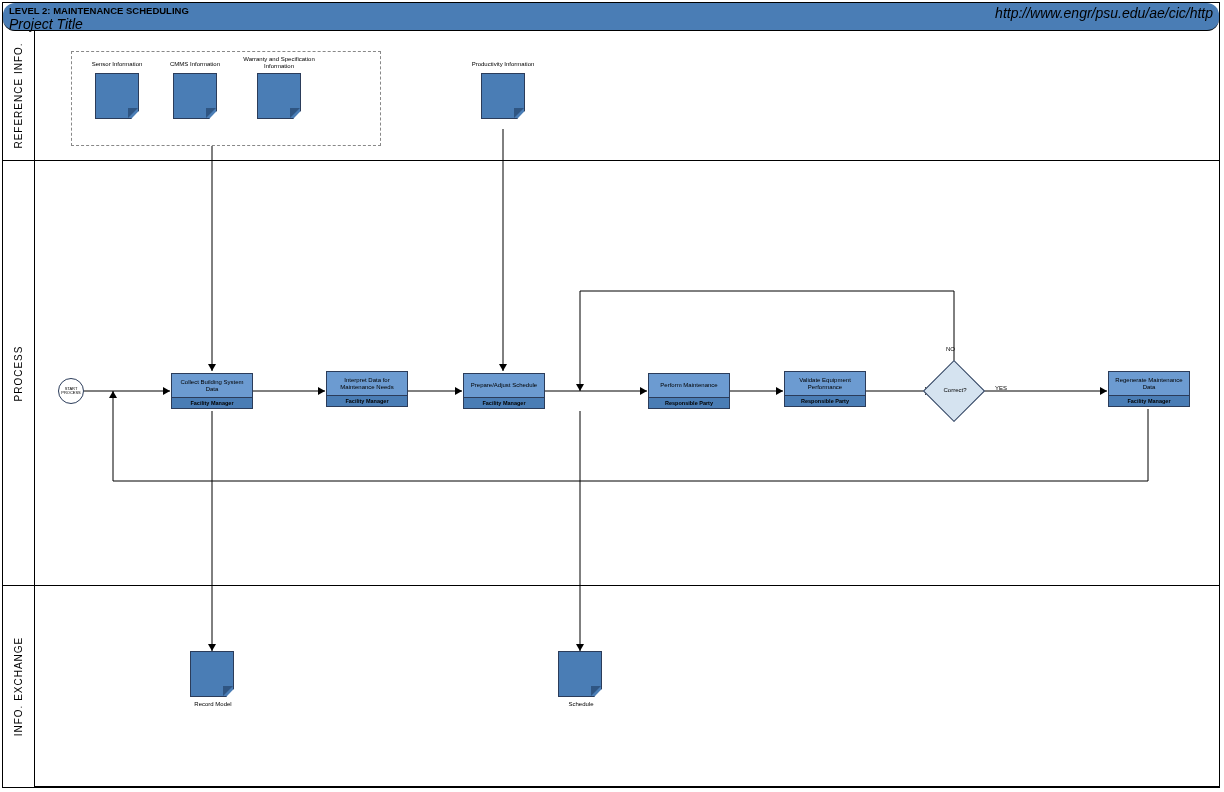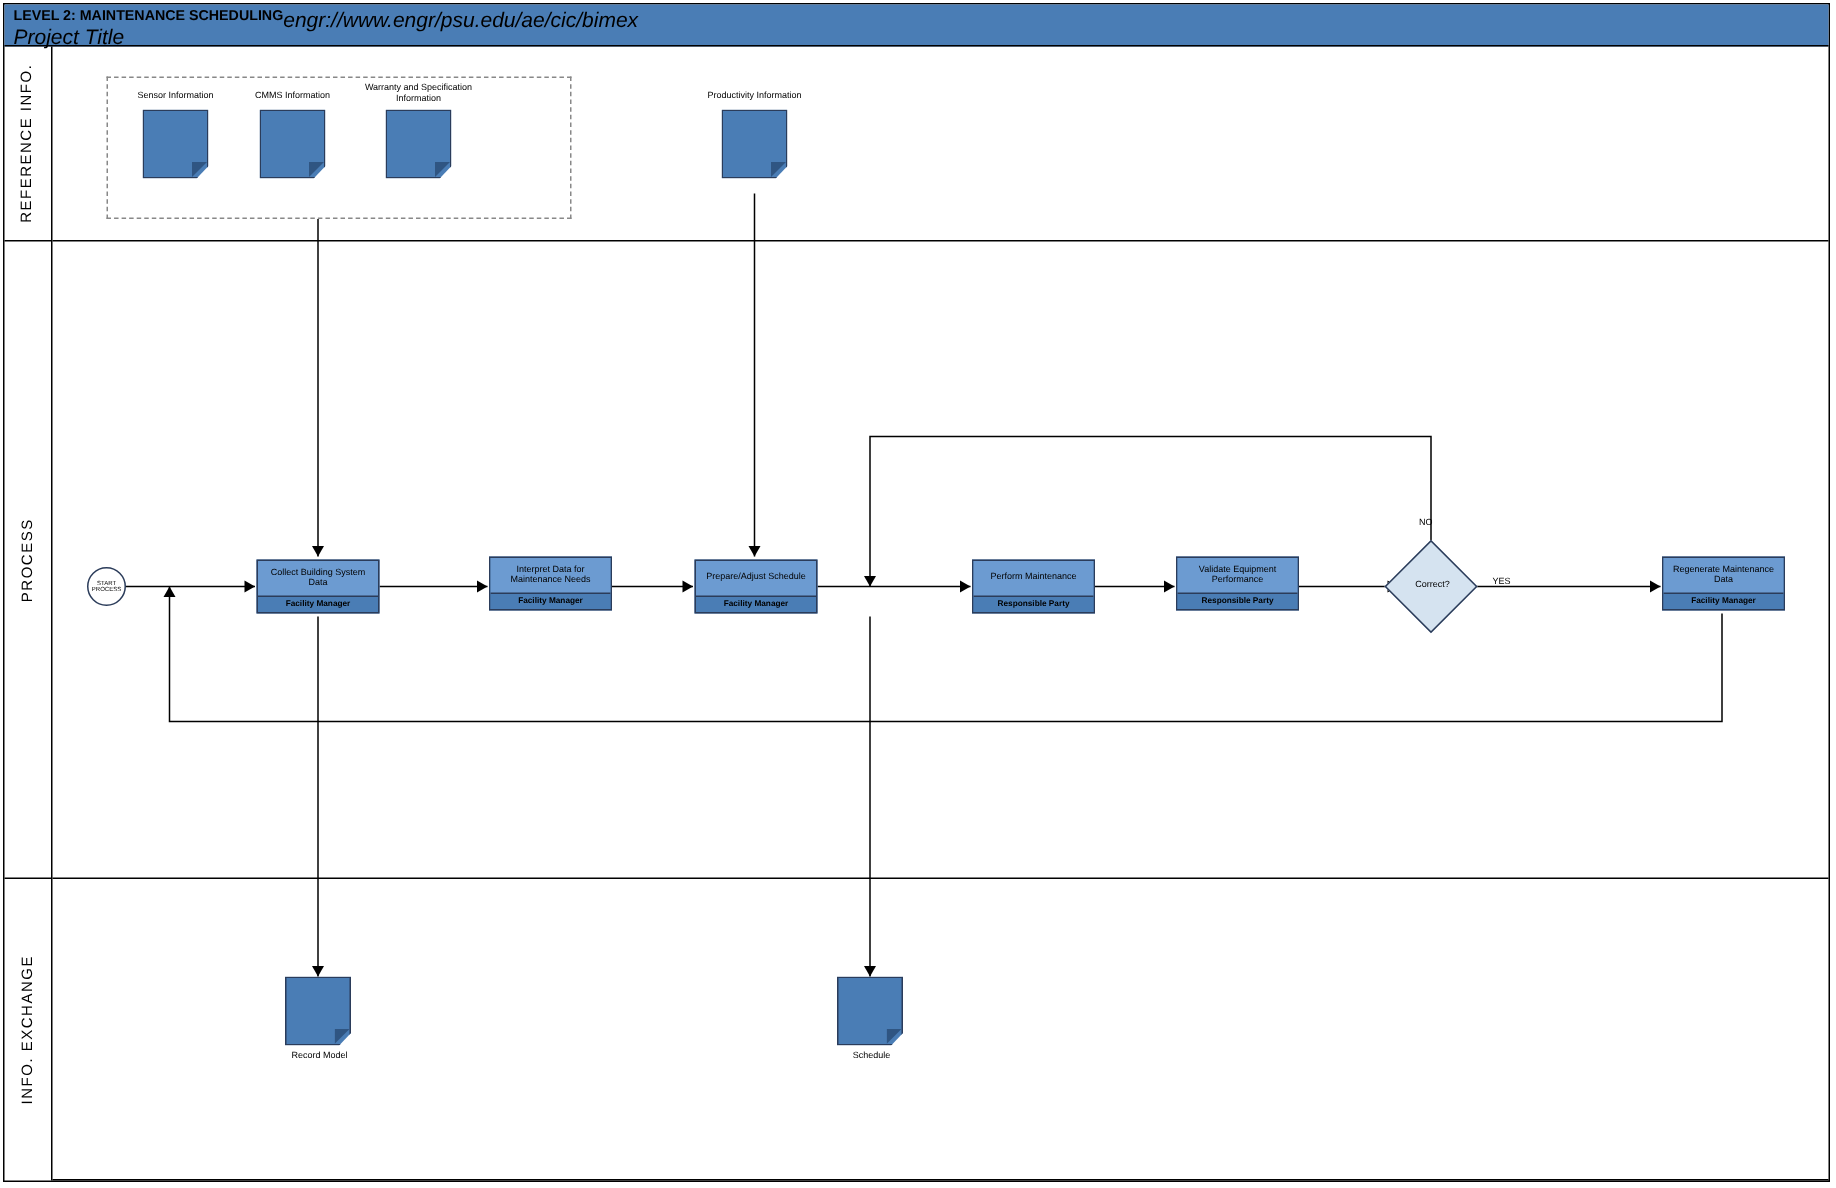--- a/index.html
+++ b/index.html
@@ -15,24 +15,26 @@
     width: 1218px;
     height: 786px;
     margin: 2px;
     position: relative;
   }
   
   .header {
     height: 28px;
     background: #4a7db5;
     display: flex;
+    justify-content: space-between;
     padding: 2px 6px;
     font-size: 10px;
     color: #000;
     border-bottom: 1px solid #000;
+    border-radius: 12px;
   }
   .header .left { text-align: left; }
   .header .right { text-align: right; }
   .hdr-title { font-size: 9.5px; font-weight: bold; }
   .hdr-sub { font-size: 14px; font-style: italic; }
 
   
   .body {
     display: flex;
     height: calc(100% - 28px);
@@ -183,21 +185,21 @@
 <body>
 
 <div class="frame">
 
   <div class="header">
     <div class="left">
       <div class="hdr-title">LEVEL 2: MAINTENANCE SCHEDULING</div>
       <div class="hdr-sub">Project Title</div>
     </div>
     <div class="right">
-      <div class="hdr-sub">engr://www.engr/psu.edu/ae/cic/bimex</div>
+      <div class="hdr-sub">http://www.engr/psu.edu/ae/cic/http</div>
     </div>
   </div>
 
   <div class="body">
 
     <div class="sidebar">
       <div class="side-cell" style="height:130px;">
         <span class="side-label">REFERENCE INFO.</span>
       </div>
       <div class="side-cell" style="height:425px;">

